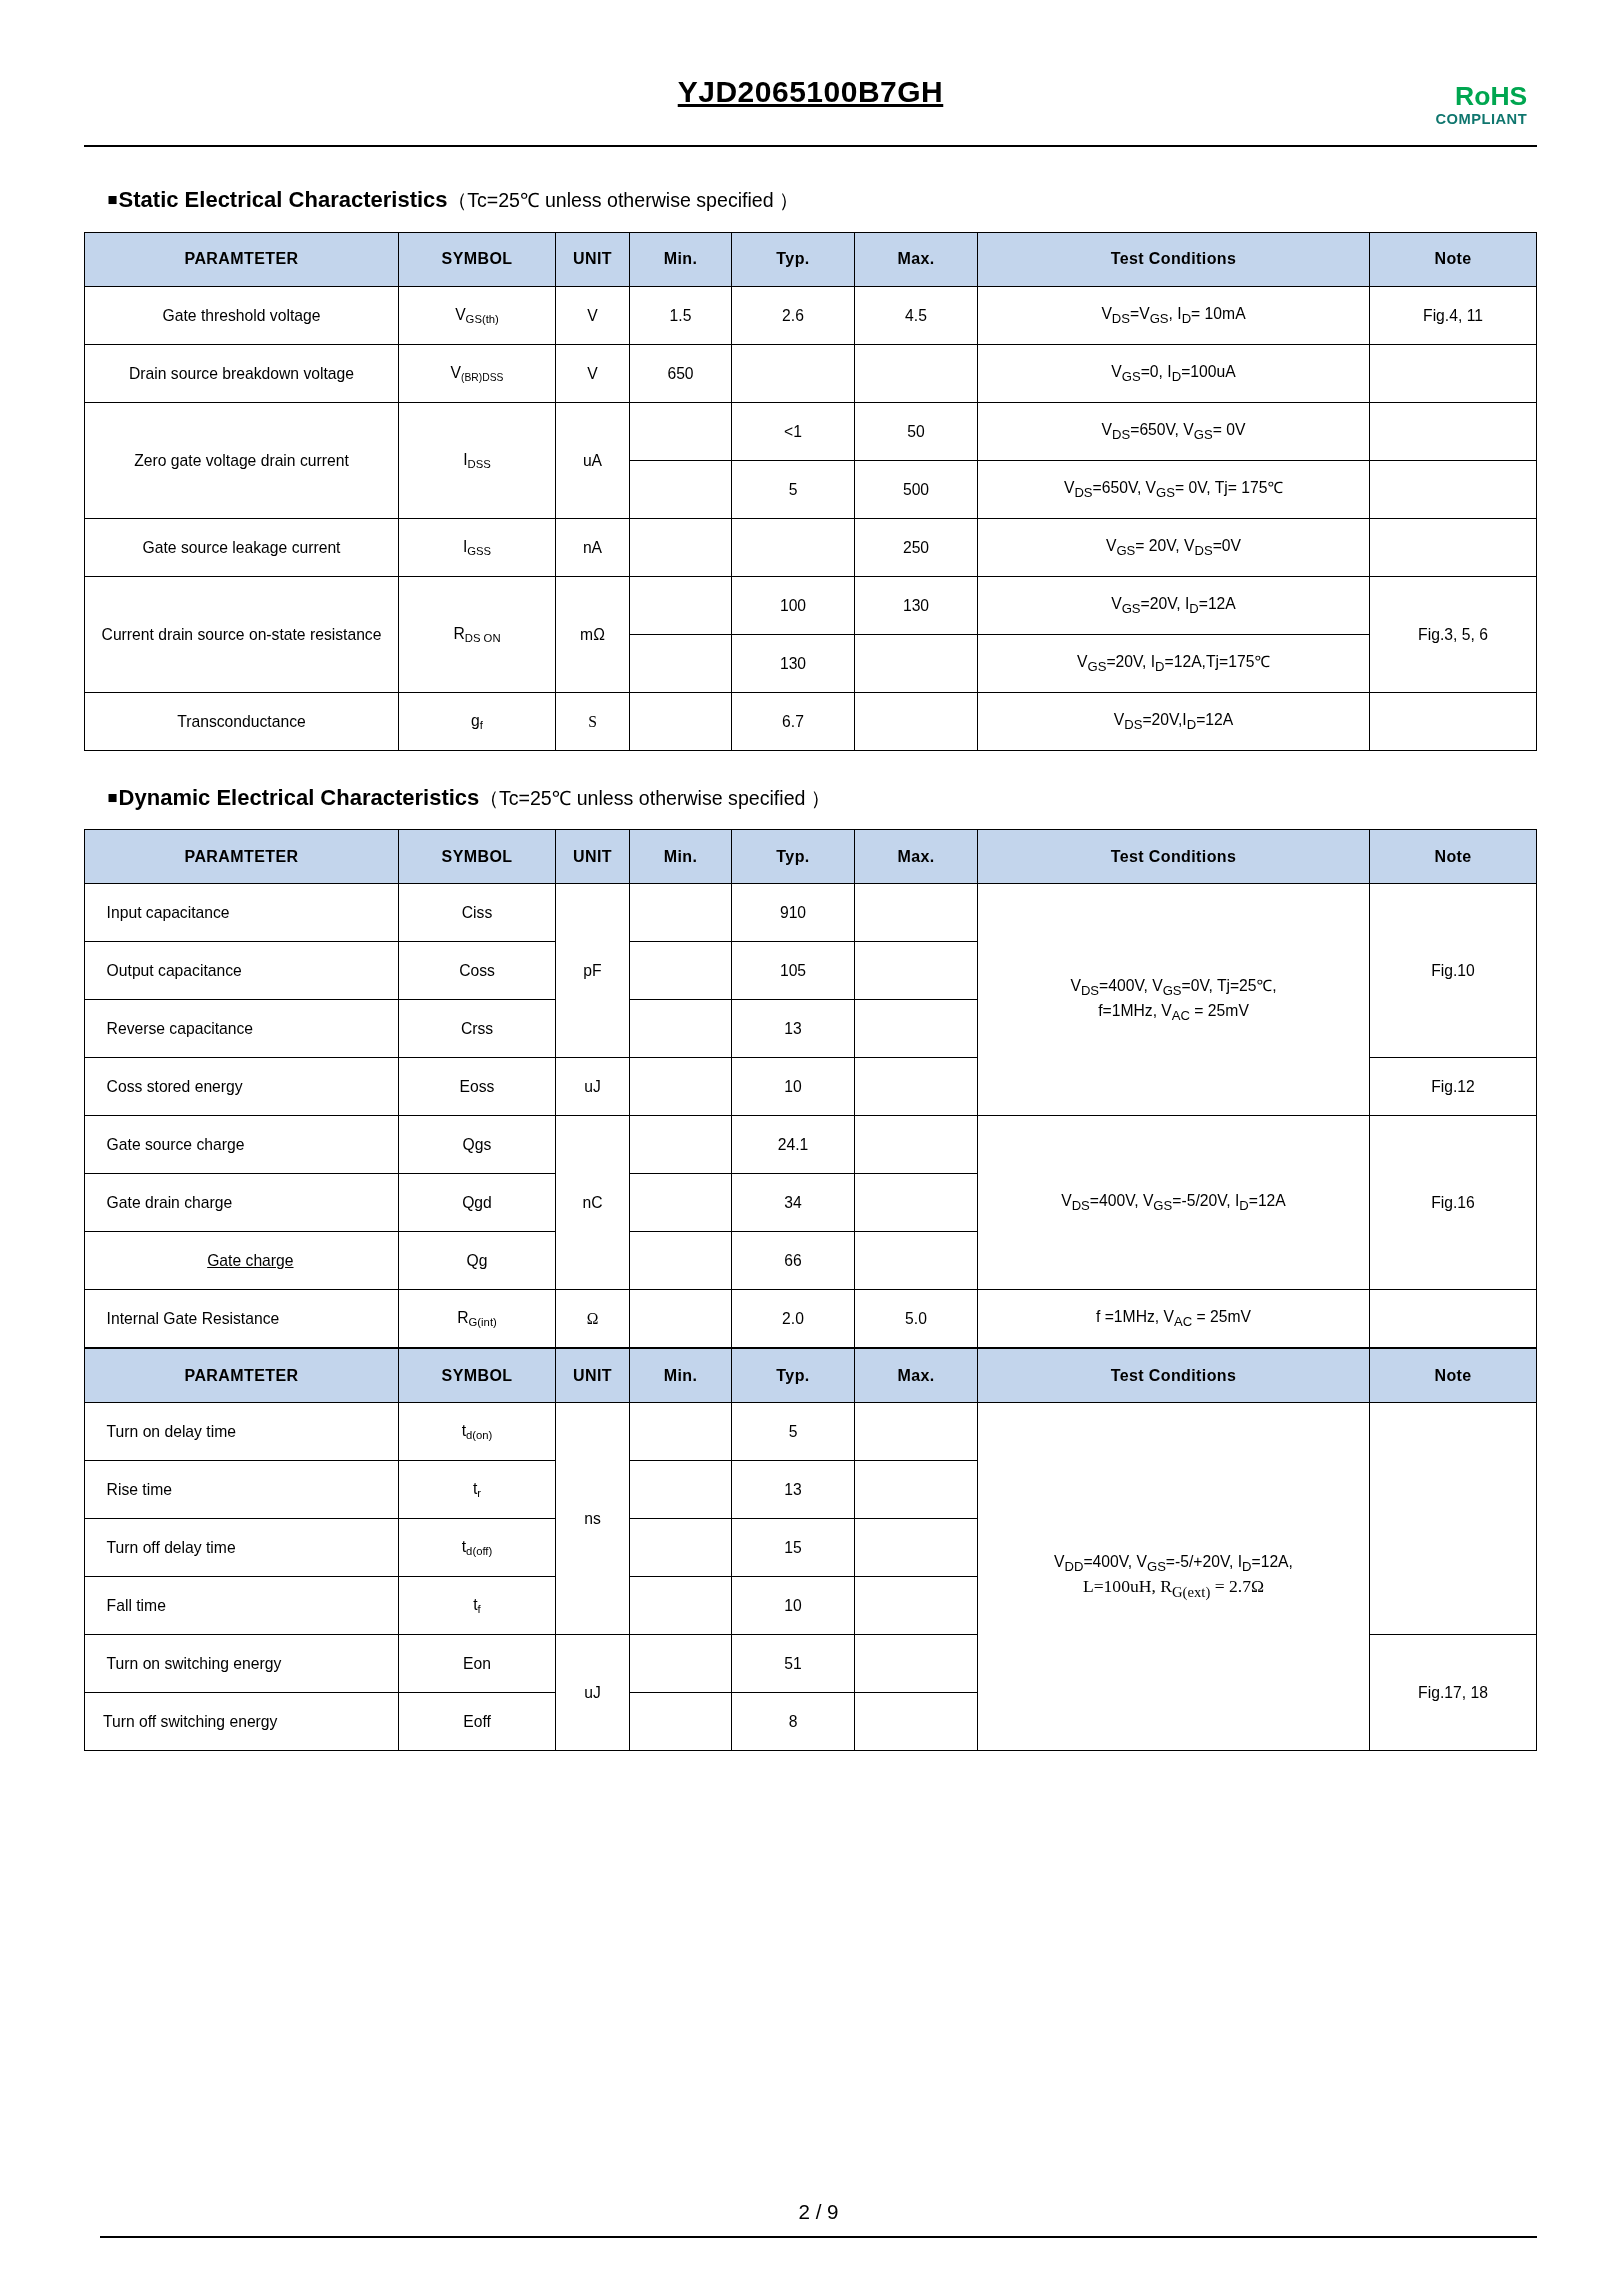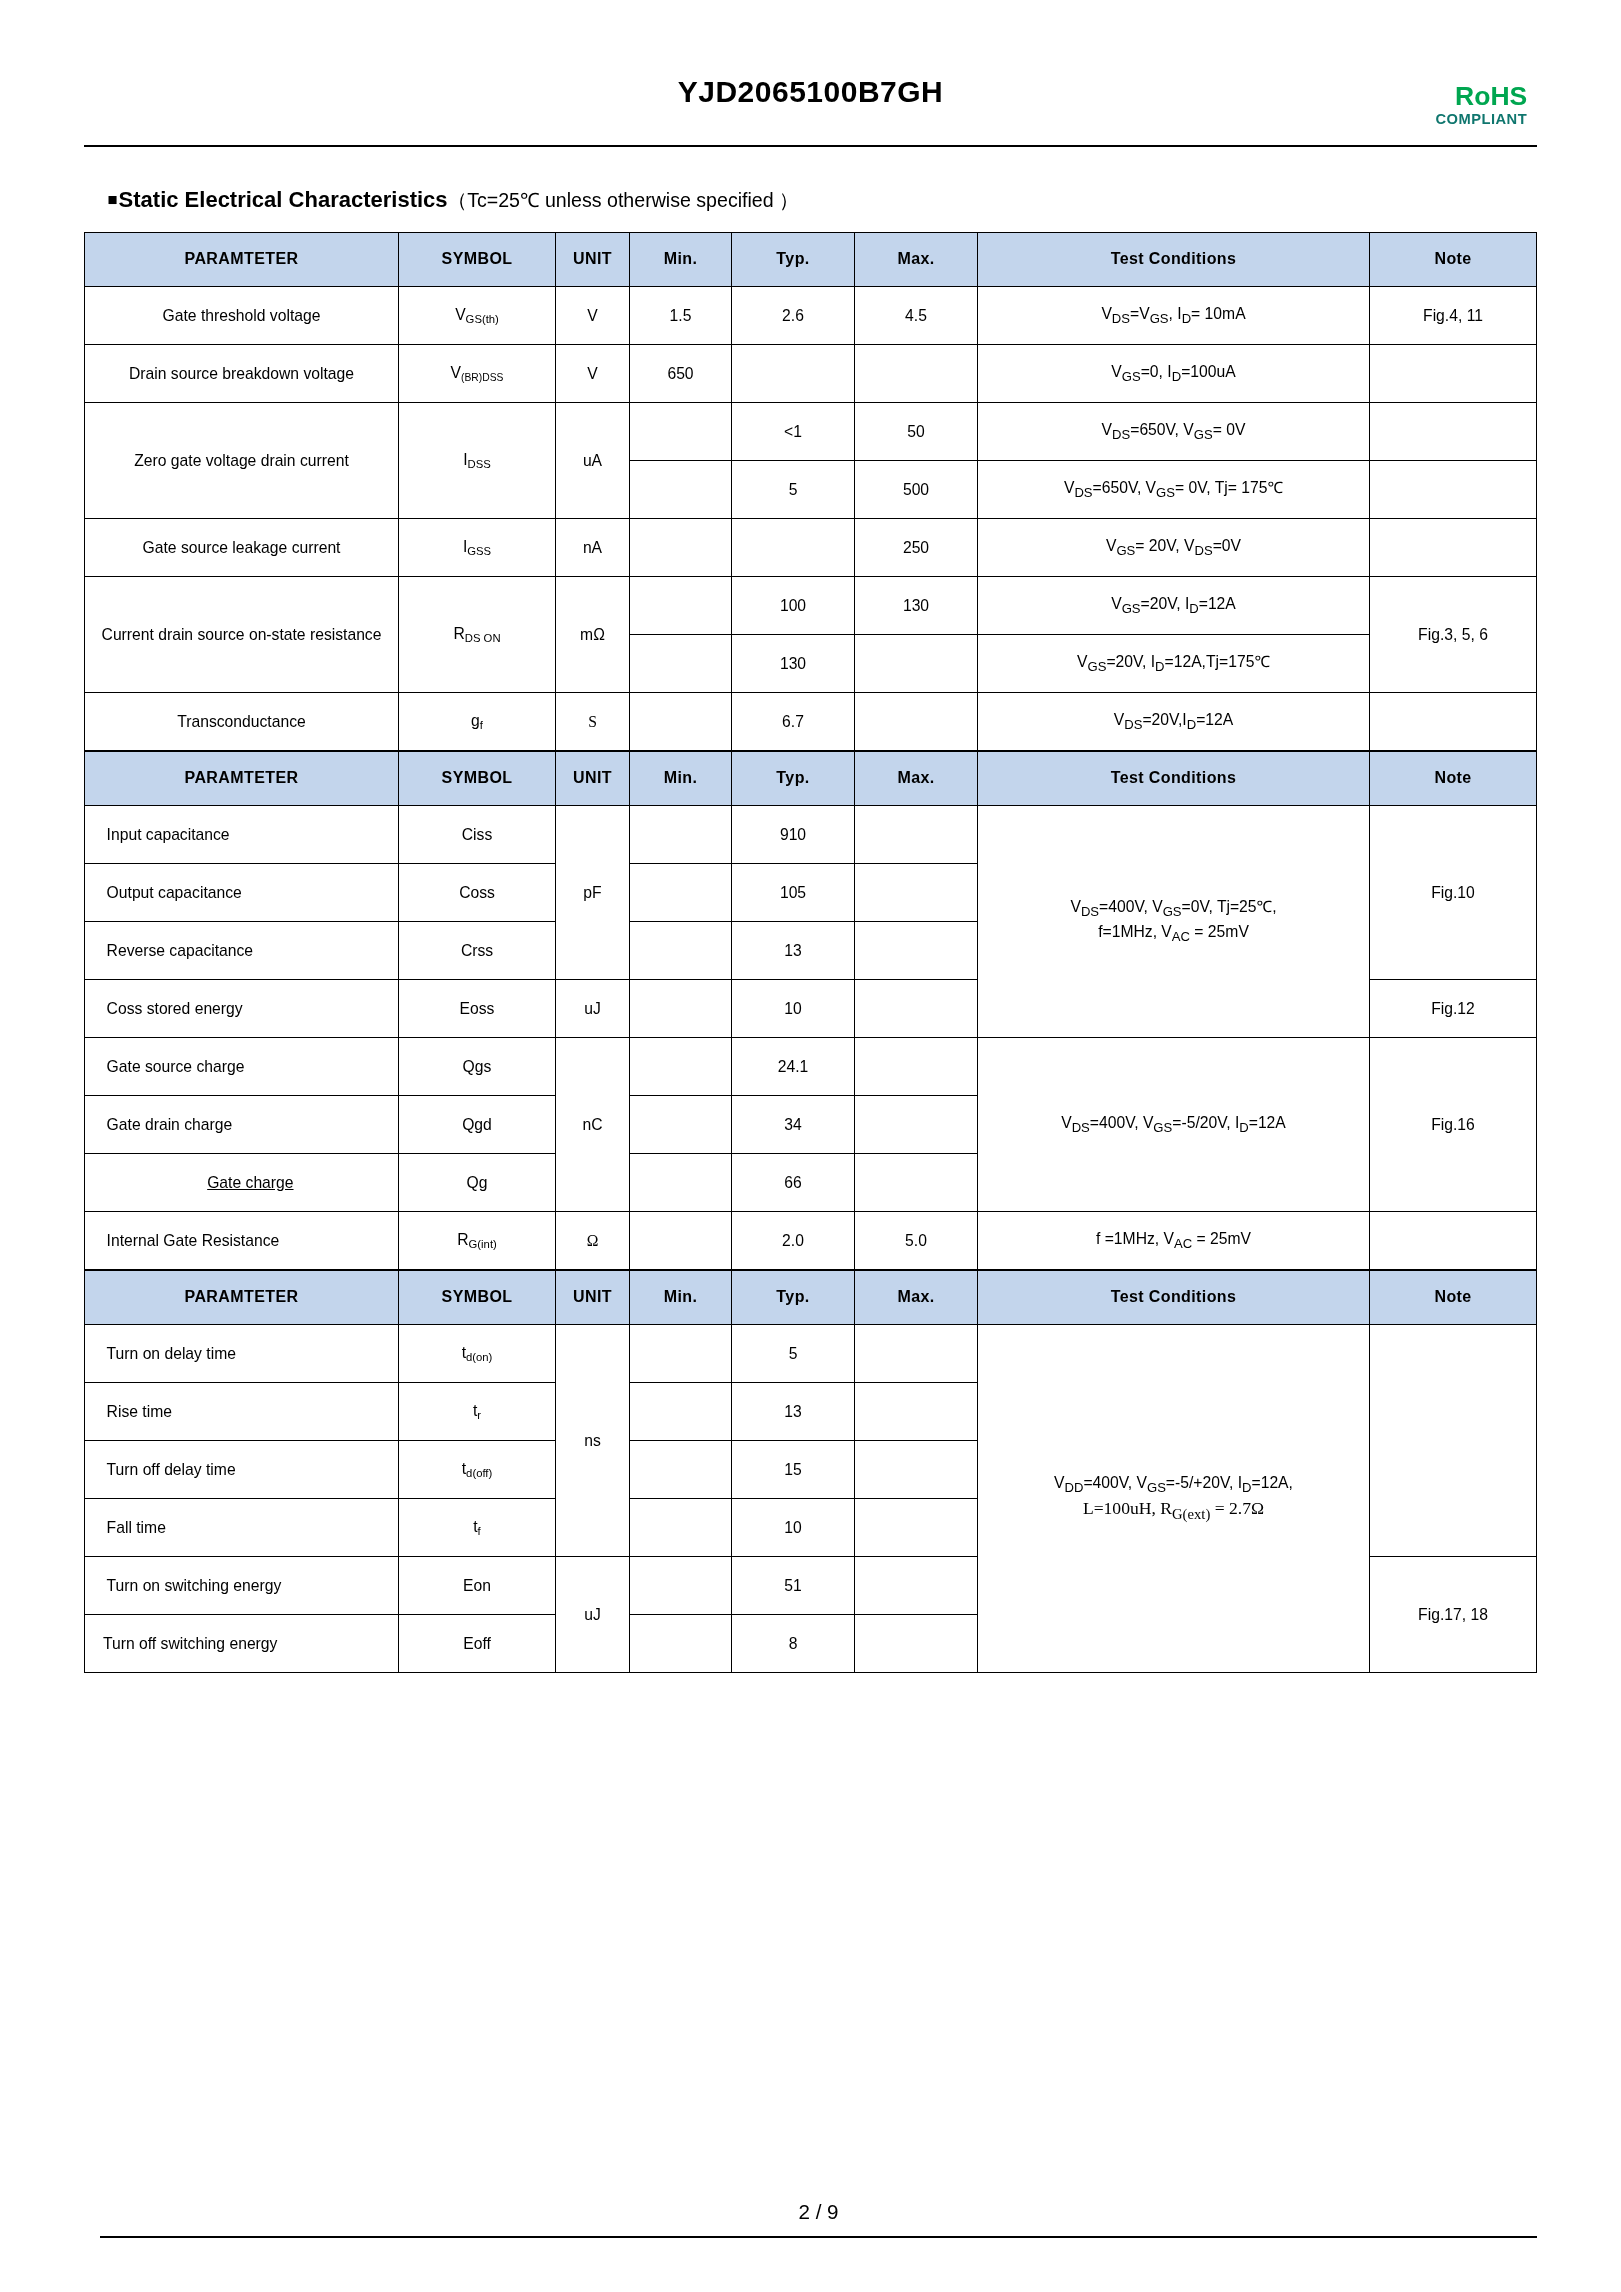--- a/index.html
+++ b/index.html
@@ -29,20 +29,21 @@
   }
   .part-number {
     position: absolute;
     left: 0;
     right: 0;
     top: 15.7px;
     text-align: center;
     font-size: 30px;
     font-weight: bold;
     letter-spacing: 0.5px;
+    text-decoration: underline;
   }
   .rohs {
     position: absolute;
     right: 9.8px;
     top: 22px;
     text-align: right;
     line-height: 1.15;
     margin-left: 24px;
   }
   .rohs .rohs-main {
@@ -260,20 +261,23 @@
         <td class="serif">S</td>
         <td></td>
         <td>6.7</td>
         <td></td>
         <td class="cond-cell">V<sub>DS</sub>=20V,I<sub>D</sub>=12A</td>
         <td></td>
       </tr>
     </tbody>
   </table>
 
+  <div class="section-title">
+    <span class="sq">■</span><span>Dynamic Electrical Characteristics</span><span class="cond">（Tc=25℃ unless otherwise specified ）</span>
+  </div>
 
   <table class="spec">
     <colgroup>
       <col class="c-param">
         <col class="c-symbol">
         <col class="c-unit">
         <col class="c-min">
       <col class="c-typ">
         <col class="c-max">
         <col class="c-cond">

